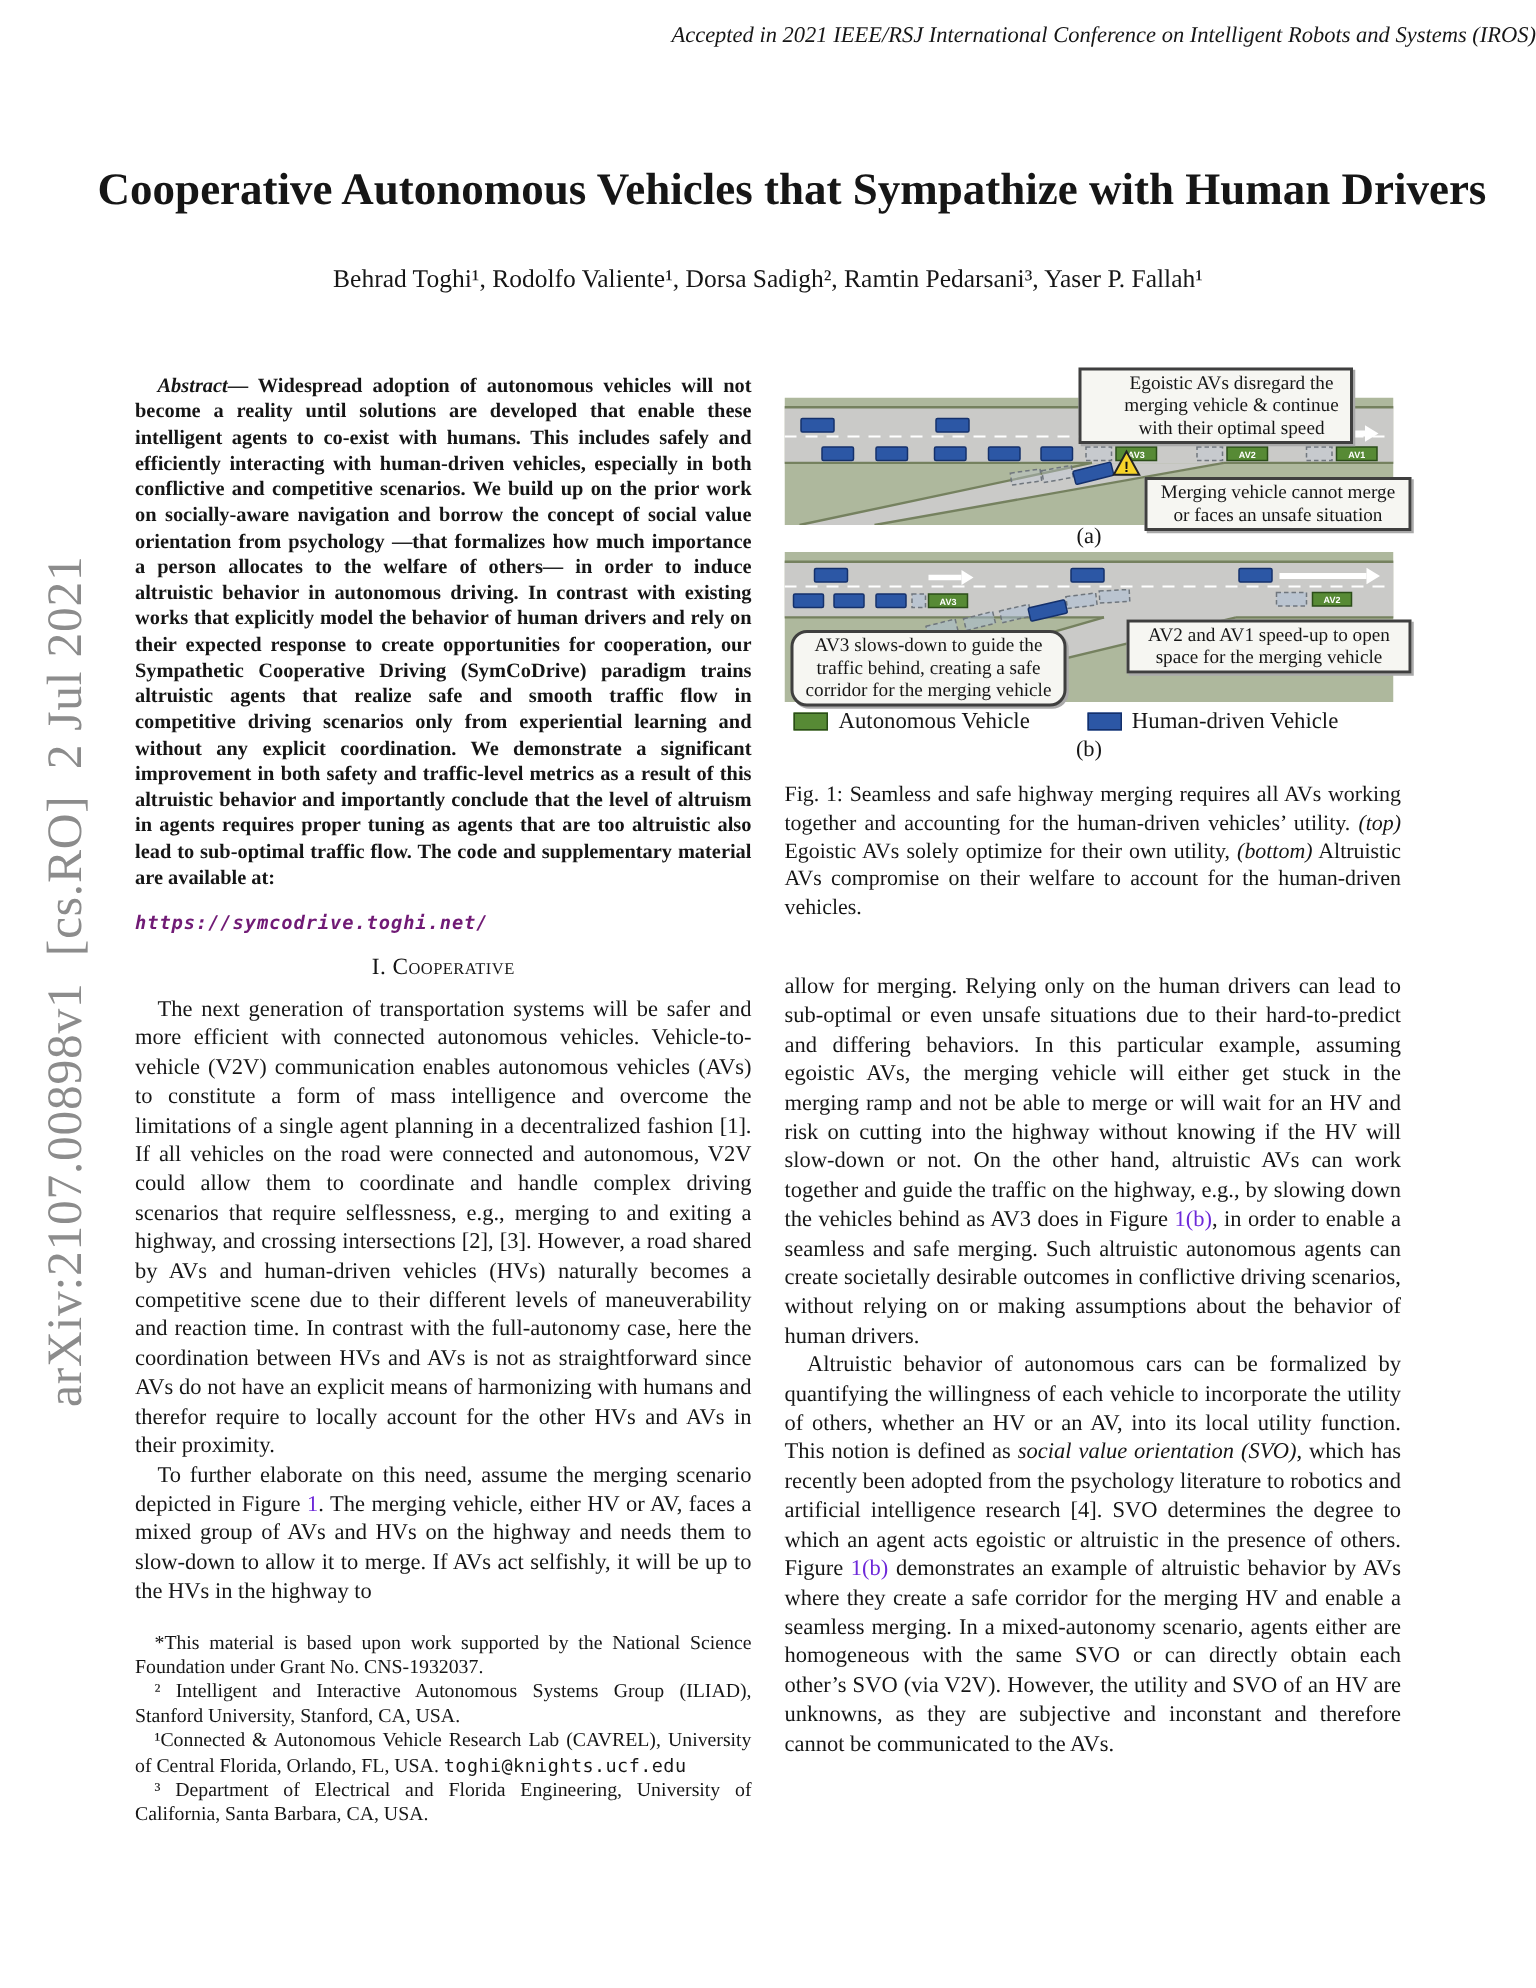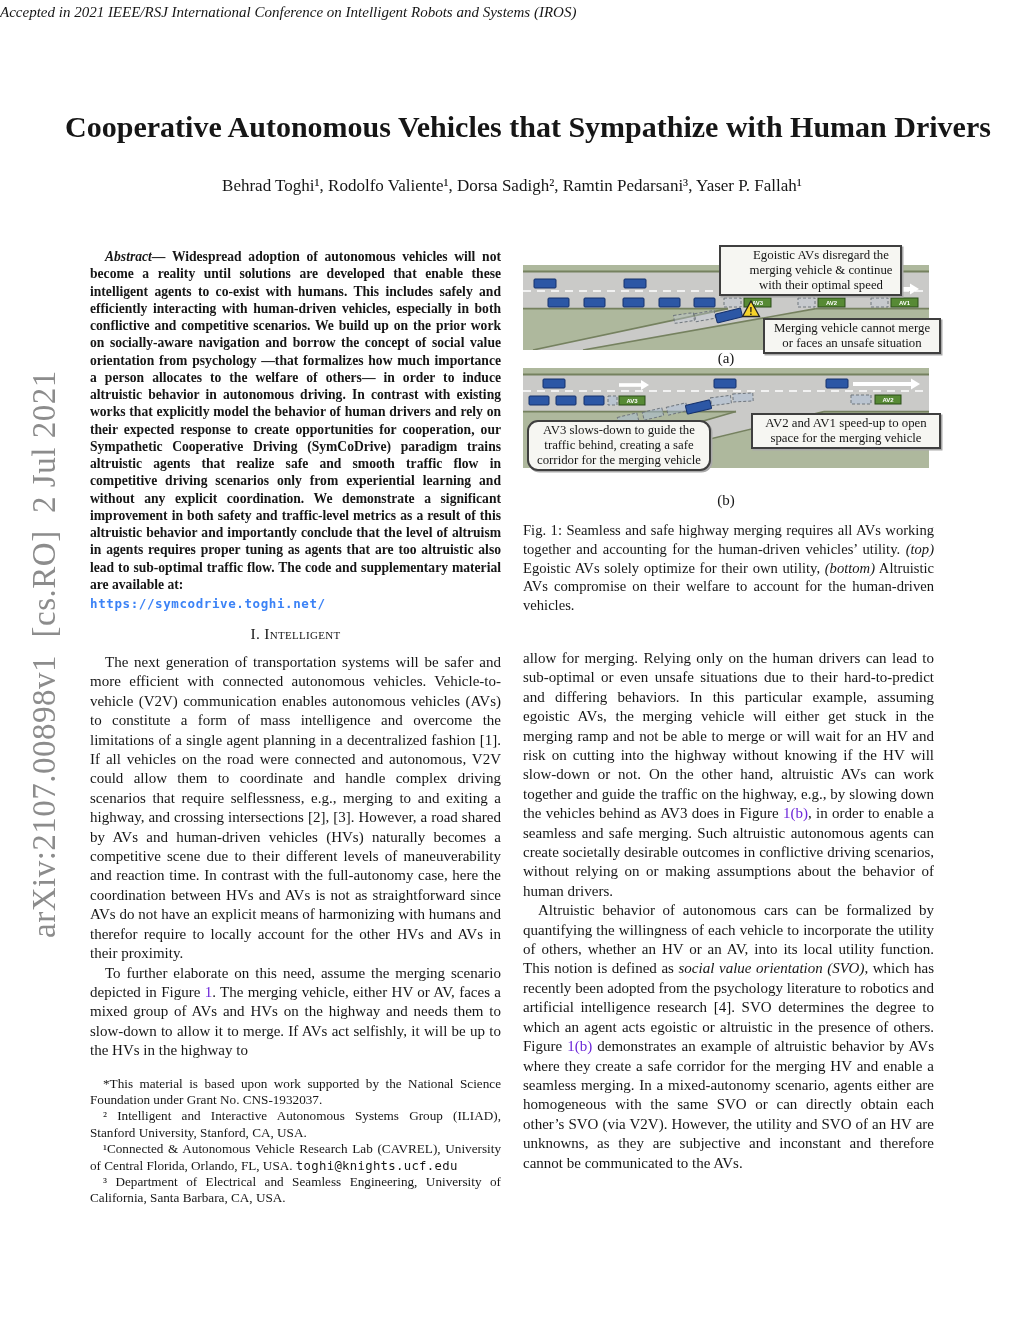--- a/index.html
+++ b/index.html
@@ -1,28 +1,28 @@
 <!DOCTYPE html>
 <html><head>
 <meta charset="utf-8">
 <style>
   html,body{margin:0;padding:0;width:1024px;height:1325px;background:#ffffff;overflow:hidden;}
   body{font-family:"Liberation Serif", serif;color:#161616;position:relative;}
   p{margin:0;}
-  .header-note{position:absolute;top:4px;left:0;width:100%;text-align:left;font-style:italic;font-size:15px;}
+  .header-note{position:absolute;top:16px;left:0;width:100%;text-align:right;font-style:italic;font-size:15px;}
   .paper-title{position:absolute;top:110px;left:16px;width:100%;text-align:center;font-size:30px;font-weight:bold;}
   .authors{position:absolute;top:176px;left:0;width:100%;text-align:center;font-size:17px;}
   .watermark{position:absolute;top:938px;left:26px;transform:rotate(-90deg);transform-origin:0 0;
     font-size:33px;color:#8c8c8c;white-space:pre;letter-spacing:0.5px;}
   .col-left{position:absolute;left:90px;top:248px;width:411px;}
   .col-right{position:absolute;left:523px;top:245px;width:411px;}
   .abstract{font-weight:bold;font-size:13.6px;line-height:17.25px;text-align:justify;text-indent:15px;}
   .abs-label{font-style:italic;}
-  .url-line{font-family:"DejaVu Sans Mono", monospace;font-size:12.5px;font-weight:bold;color:#3b82f6;
-    letter-spacing:0.6px;margin-top:3px;}
+  .url-line{font-family:"DejaVu Sans Mono", monospace;font-size:12.5px;font-weight:bold;color:#701a75;
+    letter-spacing:0.6px;margin-top:14px;font-style:italic;}
   .section-heading{text-align:center;font-size:15.5px;font-weight:normal;margin:14px 0 10px 0;letter-spacing:0.3px;}
   .sc{font-variant:small-caps;}
   .body-par{font-size:15px;line-height:19.4px;text-align:justify;}
   .indent{text-indent:15px;}
   .fig-link{color:#6d28d9;text-decoration:none;cursor:pointer;}
   .footnotes{margin-top:15px;font-size:13.2px;line-height:16.4px;text-align:justify;}
   .fn{text-indent:13px;}
   .mono{font-family:"DejaVu Sans Mono", monospace;font-size:12.3px;letter-spacing:0.3px;}
   .figure{position:relative;height:272px;}
   .scene{position:absolute;left:0;display:block;}
@@ -48,28 +48,28 @@
 <body>
 
 <div class="header-note">Accepted in 2021 IEEE/RSJ International Conference on Intelligent Robots and Systems (IROS)</div>
 <div class="paper-title">Cooperative Autonomous Vehicles that Sympathize with Human Drivers</div>
 <div class="authors">Behrad Toghi¹, Rodolfo Valiente¹, Dorsa Sadigh², Ramtin Pedarsani³, Yaser P. Fallah¹</div>
 <div class="watermark">arXiv:2107.00898v1  [cs.RO]  2 Jul 2021</div>
 
 <div class="col-left">
   <p class="abstract"><span class="abs-label">Abstract</span><span>—</span><span> Widespread adoption of autonomous vehicles will not become a reality until solutions are developed that enable these intelligent agents to co-exist with humans. This includes safely and efficiently interacting with human-driven vehicles, especially in both conflictive and competitive scenarios. We build up on the prior work on socially-aware navigation and borrow the concept of social value orientation from psychology —that formalizes how much importance a person allocates to the welfare of others— in order to induce altruistic behavior in autonomous driving. In contrast with existing works that explicitly model the behavior of human drivers and rely on their expected response to create opportunities for cooperation, our Sympathetic Cooperative Driving (SymCoDrive) paradigm trains altruistic agents that realize safe and smooth traffic flow in competitive driving scenarios only from experiential learning and without any explicit coordination. We demonstrate a significant improvement in both safety and traffic-level metrics as a result of this altruistic behavior and importantly conclude that the level of altruism in agents requires proper tuning as agents that are too altruistic also lead to sub-optimal traffic flow. The code and supplementary material are available at:</span></p>
   <div class="url-line">https://symcodrive.toghi.net/</div>
-  <h2 class="section-heading"><span>I.</span> <span class="sc">Intelligent</span></h2>
+  <h2 class="section-heading"><span>I.</span> <span class="sc">Cooperative</span></h2>
   <p class="body-par indent">The next generation of transportation systems will be safer and more efficient with connected autonomous vehicles. Vehicle-to-vehicle (V2V) communication enables autonomous vehicles (AVs) to constitute a form of mass intelligence and overcome the limitations of a single agent planning in a decentralized fashion [1]. If all vehicles on the road were connected and autonomous, V2V could allow them to coordinate and handle complex driving scenarios that require selflessness, e.g., merging to and exiting a highway, and crossing intersections [2], [3]. However, a road shared by AVs and human-driven vehicles (HVs) naturally becomes a competitive scene due to their different levels of maneuverability and reaction time. In contrast with the full-autonomy case, here the coordination between HVs and AVs is not as straightforward since AVs do not have an explicit means of harmonizing with humans and therefor require to locally account for the other HVs and AVs in their proximity.</p>
   <p class="body-par indent"><span>To further elaborate on this need, assume the merging scenario depicted in Figure </span><a class="fig-link">1</a><span>. The merging vehicle, either HV or AV, faces a mixed group of AVs and HVs on the highway and needs them to slow-down to allow it to merge. If AVs act selfishly, it will be up to the HVs in the highway to</span></p>
   <div class="footnotes">
     <p class="fn">*This material is based upon work supported by the National Science Foundation under Grant No. CNS-1932037.</p>
     <p class="fn">² Intelligent and Interactive Autonomous Systems Group (ILIAD), Stanford University, Stanford, CA, USA.</p>
     <p class="fn"><span>¹Connected &amp; Autonomous Vehicle Research Lab (CAVREL), University of Central Florida, Orlando, FL, USA. </span><span class="mono">toghi@knights.ucf.edu</span></p>
-    <p class="fn">³ Department of Electrical and Seamless Engineering, University of California, Santa Barbara, CA, USA.</p>
+    <p class="fn">³ Department of Electrical and Florida Engineering, University of California, Santa Barbara, CA, USA.</p>
   </div>
 </div>
 
 <div class="col-right">
   <div class="figure">
 
     <svg class="scene scene-a" width="406" height="85" viewBox="0 0 406 85">
       <rect width="406" height="85" fill="#aeb89d"></rect>
       <rect y="6" width="406" height="38" fill="#cacac8"></rect>
       <line x1="0" y1="6.5" x2="406" y2="6.5" stroke="#75815f" stroke-width="1.8"></line>
@@ -179,20 +179,26 @@
         <rect x="96" y="28" width="26" height="9" fill="#578a35" stroke="#2b4d18"></rect>
         <text x="109" y="35" text-anchor="middle" font-family="Liberation Sans, sans-serif" font-size="6" font-weight="bold" fill="#ffffff">AV3</text>
         <rect x="352" y="27" width="26" height="9" fill="#578a35" stroke="#2b4d18"></rect>
         <text x="365" y="34" text-anchor="middle" font-family="Liberation Sans, sans-serif" font-size="6" font-weight="bold" fill="#ffffff">AV2</text>
       </g>
     </svg>
 
     <div class="callout co-b1">AV3 slows-down to guide the traffic behind, creating a safe corridor for the merging vehicle</div>
     <div class="callout co-b2">AV2 and AV1 speed-up to open space for the merging vehicle</div>
 
+    <div class="legend">
+      <span class="swatch swatch-green"></span>
+      <span class="legend-label">Autonomous Vehicle</span>
+      <span class="swatch swatch-blue"></span>
+      <span class="legend-label">Human-driven Vehicle</span>
+    </div>
     <div class="panel-label label-b">(b)</div>
   </div>
 
   <p class="caption"><span>Fig. 1:</span><span> Seamless and safe highway merging requires all AVs working together and accounting for the human-driven vehicles’ utility. </span><i>(top)</i><span> Egoistic AVs solely optimize for their own utility, </span><i>(bottom)</i><span> Altruistic AVs compromise on their welfare to account for the human-driven vehicles.</span></p>
 
   <p class="body-par rc-body-1"><span>allow for merging. Relying only on the human drivers can lead to sub-optimal or even unsafe situations due to their hard-to-predict and differing behaviors. In this particular example, assuming egoistic AVs, the merging vehicle will either get stuck in the merging ramp and not be able to merge or will wait for an HV and risk on cutting into the highway without knowing if the HV will slow-down or not. On the other hand, altruistic AVs can work together and guide the traffic on the highway, e.g., by slowing down the vehicles behind as AV3 does in Figure </span><a class="fig-link">1(b)</a><span>, in order to enable a seamless and safe merging. Such altruistic autonomous agents can create societally desirable outcomes in conflictive driving scenarios, without relying on or making assumptions about the behavior of human drivers.</span></p>
 
   <p class="body-par indent"><span>Altruistic behavior of autonomous cars can be formalized by quantifying the willingness of each vehicle to incorporate the utility of others, whether an HV or an AV, into its local utility function. This notion is defined as </span><i>social value orientation (SVO)</i><span>, which has recently been adopted from the psychology literature to robotics and artificial intelligence research [4]. SVO determines the degree to which an agent acts egoistic or altruistic in the presence of others. Figure </span><a class="fig-link">1(b)</a><span> demonstrates an example of altruistic behavior by AVs where they create a safe corridor for the merging HV and enable a seamless merging. In a mixed-autonomy scenario, agents either are homogeneous with the same SVO or can directly obtain each other’s SVO (via V2V). However, the utility and SVO of an HV are unknowns, as they are subjective and inconstant and therefore cannot be communicated to the AVs.</span></p>
 </div>
 

